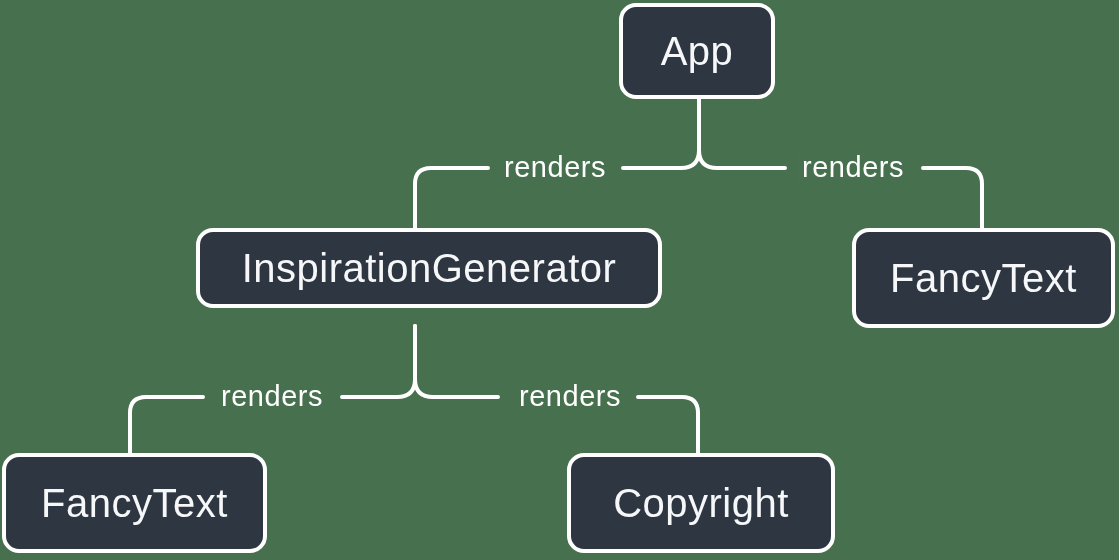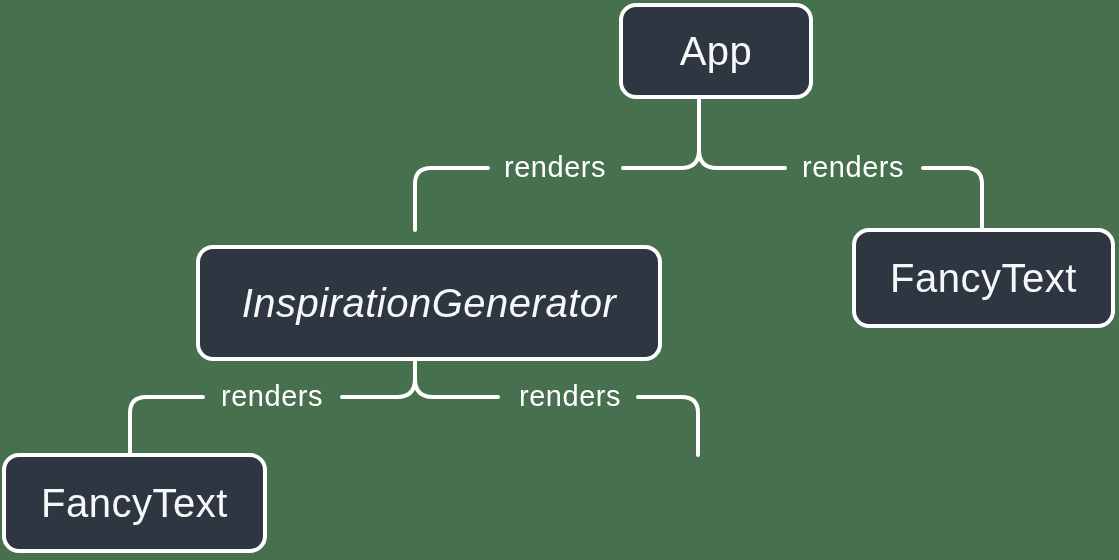--- a/index.html
+++ b/index.html
@@ -54,22 +54,22 @@
     color: var(--edge-label-text);
     font-size: 29px;
     font-weight: 400;
     letter-spacing: 0.5px;
     line-height: 1;
     white-space: nowrap;
     background: var(--background);
     padding: 2px 10px;
   }
   
-  #node-app                   { left: 619px; top: 3px;   width: 194px; height: 96px; align-items: center; }
-  #node-inspiration-generator { left: 196px; top: 245px; width: 466px; height: 116px; font-style: italic; }
+  #node-app                   { left: 619px; top: 3px;   width: 156px; height: 96px; align-items: center; }
+  #node-inspiration-generator { left: 196px; top: 228px; width: 466px; height: 80px; }
   #node-fancy-text-right      { left: 852px; top: 228px; width: 263px; height: 100px; }
   #node-fancy-text-left       { left: 2px;   top: 453px; width: 265px; height: 100px; }
   #node-copyright             { left: 567px; top: 453px; width: 268px; height: 100px; }
   
   #edge-label-0 { left: 555px; top: 167px; }
   #edge-label-1 { left: 853px; top: 167px; }
   #edge-label-2 { left: 272px; top: 396px; }
   #edge-label-3 { left: 570px; top: 396px; }
 </style>
 </head>
@@ -101,19 +101,22 @@
   </div>
 
   <div class="node" id="node-fancy-text-right">
     <span class="node-label">FancyText</span>
   </div>
 
   <div class="node" id="node-fancy-text-left">
     <span class="node-label">FancyText</span>
   </div>
 
+  <div class="node" id="node-copyright">
+    <span class="node-label">Copyright</span>
+  </div>
 
   <span class="edge-label" id="edge-label-0">renders</span>
   <span class="edge-label" id="edge-label-1">renders</span>
   <span class="edge-label" id="edge-label-2">renders</span>
   <span class="edge-label" id="edge-label-3">renders</span>
 
 </div>
 
 </body></html>

